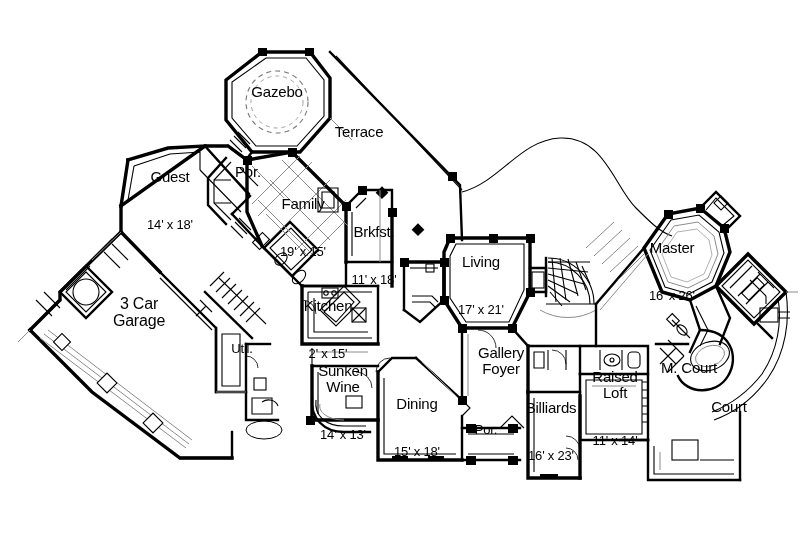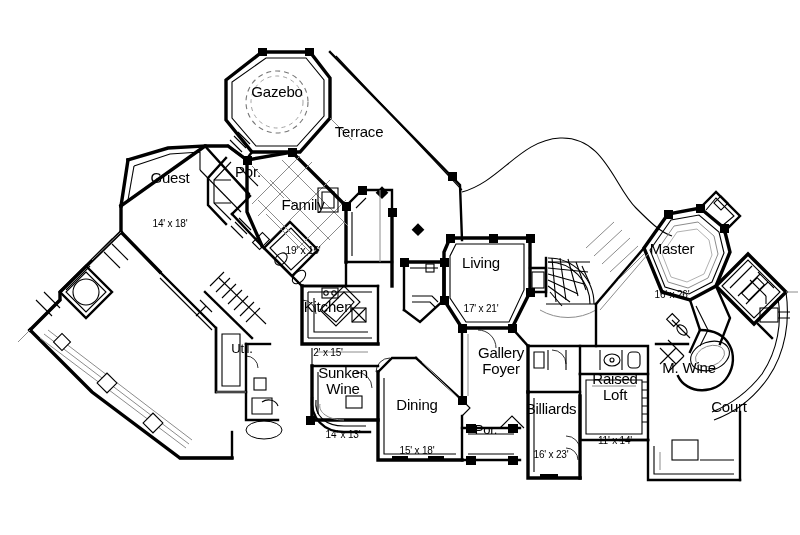--- a/index.html
+++ b/index.html
@@ -32,21 +32,21 @@
     transform: translate(-50%, -50%);
     pointer-events: none;
   }
   .room-label .rname {
     display: block;
     font-size: 15px;
     letter-spacing: -0.2px;
   }
   .room-label .rdim {
     display: block;
-    font-size: 10px;
+    font-size: 13px;
     letter-spacing: -0.2px;
   }
   .room-label.small .rname { font-size: 13px; }
   .room-label.small .rdim  { font-size: 11.5px; }
   .room-label.big .rname   { font-size: 16px; }
   .room-label.big .rdim    { font-size: 14px; }
 </style>
 </head>
 <body>
 
@@ -474,37 +474,46 @@
 <div class="room-label" style="left:248px; top:180px;">
   <span class="rname">Por.</span>
   <span class="rdim"></span>
 </div>
 
 <div class="room-label" style="left:303px; top:219px;">
   <span class="rname">Family</span>
   <span class="rdim">19' x 15'</span>
 </div>
 
+<div class="room-label" style="left:374px; top:247px;">
+  <span class="rname">Brkfst.</span>
+  <span class="rdim">11' x 18'</span>
+</div>
 
 
 <div class="room-label" style="left:481px; top:277px;">
   <span class="rname">Living</span>
   <span class="rdim">17' x 21'</span>
 </div>
 
 <div class="room-label" style="left:672px; top:263px;">
   <span class="rname">Master</span>
   <span class="rdim">16' x 26'</span>
 </div>
 
 <div class="room-label" style="left:328px; top:321px;">
   <span class="rname">Kitchen</span>
   <span class="rdim">2' x 15'</span>
 </div>
 
+<div class="room-label big" style="left:139px; top:321px;">
+  <span class="rname">3 Car
+Garage</span>
+  <span class="rdim"></span>
+</div>
 
 <div class="room-label small" style="left:242px; top:357px;">
   <span class="rname">Util.</span>
   <span class="rdim"></span>
 </div>
 
 <div class="room-label" style="left:483px; top:369px;margin-left:18px;">
   <span class="rname">Gallery
 Foyer</span>
   <span class="rdim"></span>
@@ -531,21 +540,21 @@
   <span class="rdim">16' x 23'</span>
 </div>
 
 <div class="room-label" style="left:615px; top:400px;">
   <span class="rname">Raised
 Loft</span>
   <span class="rdim">11' x 14'</span>
 </div>
 
 <div class="room-label" style="left:689px; top:376px;">
-  <span class="rname">M. Wine</span>
+  <span class="rname">M. Court</span>
   <span class="rdim"></span>
 </div>
 
 <div class="room-label" style="left:729px; top:415px;">
   <span class="rname">Court</span>
   <span class="rdim"></span>
 </div>
 
 </div>
 

